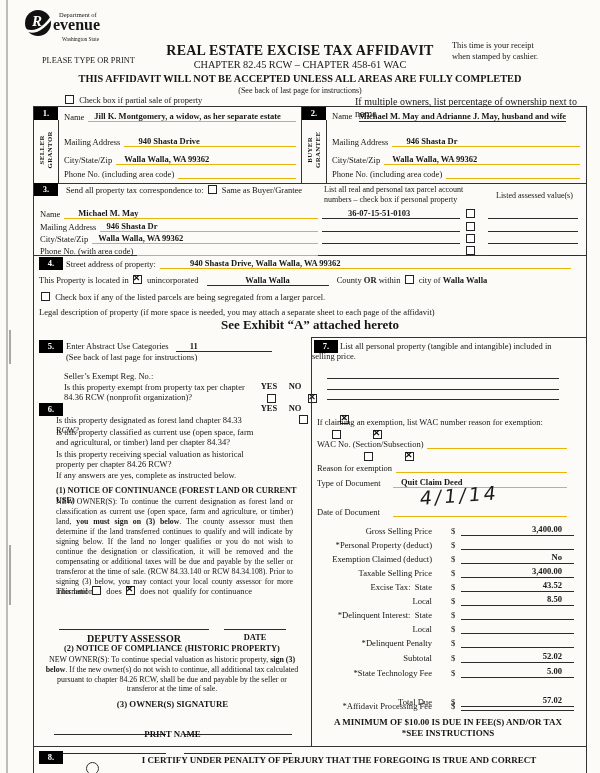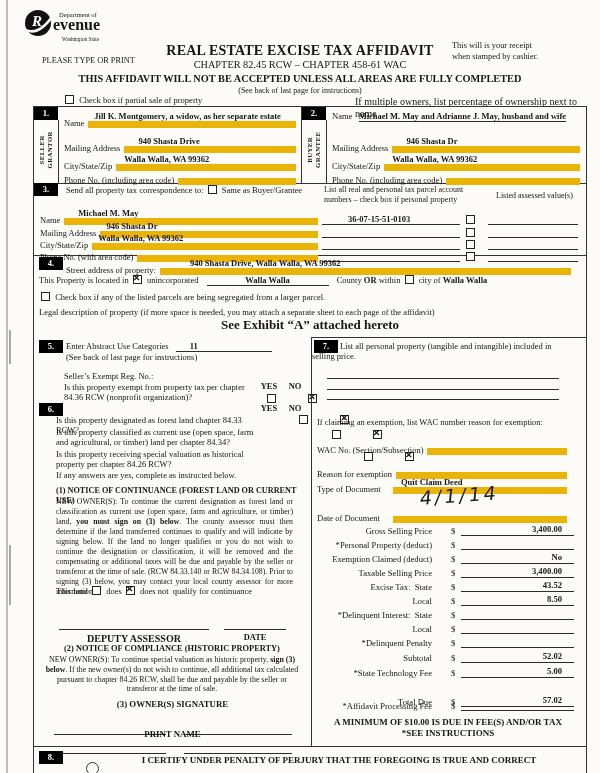--- a/index.html
+++ b/index.html
@@ -11,21 +11,21 @@
   .c{text-align:center}
   .nb{position:absolute;background:#000;color:#fff;width:24px;height:13px;font-size:8.5px;
       font-weight:bold;text-align:center;line-height:13px}
   .cb{display:inline-block;width:7px;height:7px;border:1px solid #222;background:#fff;
       vertical-align:-1px;position:relative;margin:0 3px 0 2px;flex:none}
   .cb.checked::after{content:"\2715";position:absolute;left:-1px;top:-2px;font-size:9px;
       font-weight:bold;line-height:9px;color:#111}
   .uv{border-bottom:1px solid #2c2c2c;-webkit-box-decoration-break:clone;box-decoration-break:clone}
   .frow{position:absolute;display:flex;align-items:flex-end}
   .flabel{white-space:nowrap;margin-right:4px}
-  .fill{flex:1;border-bottom:7px solid #eab308;font-weight:bold;padding:0 2px 0 14px;min-height:10px}
+  .fill{flex:1;border-bottom:1px solid #eab308;font-weight:bold;padding:0 2px 0 14px;min-height:10px}
   .line{display:inline-block;border-bottom:1px solid #2c2c2c;min-height:10px}
   .pre{white-space:pre}
   
   .main{position:absolute;left:33px;top:106px;width:552px;height:667px;border:1.2px solid #333}
   .blk12{position:absolute;left:0;top:0;width:552px;height:76px;border-bottom:1.2px solid #333}
   .half{position:absolute;top:0;height:76px}
   .vcell{position:absolute;left:0;top:13px;width:24px;bottom:0;border-right:1px solid #333}
   .vtext{position:absolute;left:-18px;top:22px;width:60px;transform:rotate(-90deg);
          font-size:6.8px;font-weight:bold;text-align:center;line-height:1.15;letter-spacing:.4px}
   .sec3{position:absolute;left:0;top:76px;width:552px;height:72px;border-bottom:1.2px solid #333}
@@ -73,21 +73,21 @@
     </svg>
     <span class="logo-r">R</span>
     <span class="logo-dept">Department of</span>
     <span class="logo-evenue">evenue</span>
     <span class="logo-state">Washington State</span>
   </div>
   <div class="abs" style="left:42px;top:56px;font-size:8.3px">PLEASE TYPE OR PRINT</div>
   <div class="abs c b" style="left:100px;width:400px;top:43px;font-size:14px;letter-spacing:.2px">REAL ESTATE EXCISE TAX AFFIDAVIT</div>
   <div class="abs c" style="left:100px;width:400px;top:59px;font-size:10.3px">CHAPTER 82.45 RCW – CHAPTER 458-61 WAC</div>
   <div class="abs" style="left:452px;top:41px;font-size:8.4px;line-height:10.5px">
-    <div>This will is your receipt</div>
+    <div>This time is your receipt</div>
     <div>when stamped by cashier.</div>
   </div>
   <div class="abs c b" style="left:0;width:600px;top:73px;font-size:10.3px">THIS AFFIDAVIT WILL NOT BE ACCEPTED UNLESS ALL AREAS ARE FULLY COMPLETED</div>
   <div class="abs c" style="left:0;width:600px;top:86px;font-size:8px">(See back of last page for instructions)</div>
 
   <div class="abs" style="left:63px;top:95px">
     <span class="cb"></span>
     <span>Check box if partial sale of property</span>
   </div>
   <div class="abs" style="left:355px;top:96px;font-size:10px">If multiple owners, list percentage of ownership next to name</div>

